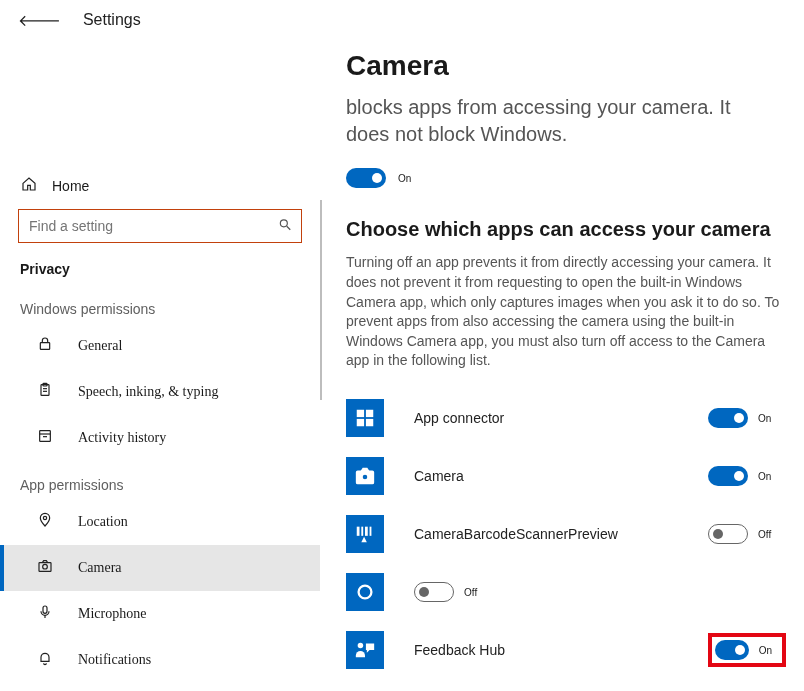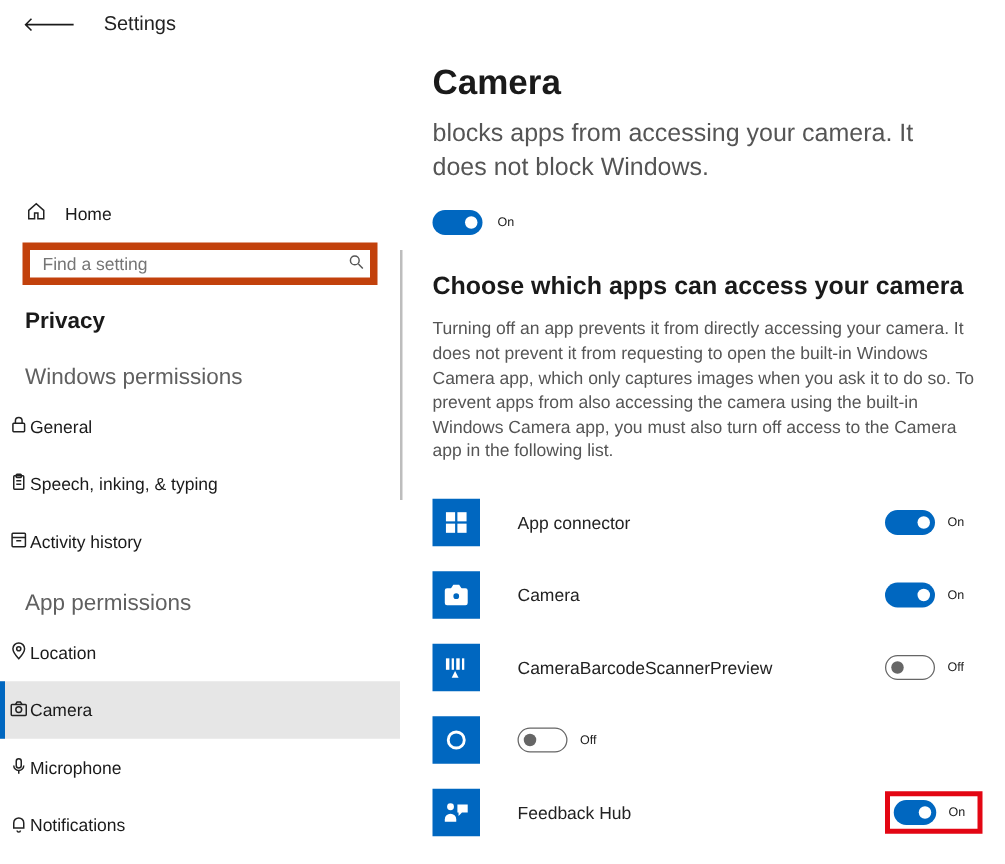--- a/index.html
+++ b/index.html
@@ -53,52 +53,53 @@
     .home-row .icon { width: 18px; text-align: center; }
     .home-row .lbl { font-size: 14px; }
     .search-wrap {
       margin: 4px 18px 12px 18px;
       position: relative;
     }
     .search-wrap input {
       width: 100%;
       height: 34px;
       padding: 6px 34px 6px 10px;
-      border: 6px solid #c2410c;
+      border: 1px solid #c2410c;
       background: #fff;
       font-size: 14px;
       outline: none;
     }
     .search-wrap .sicon {
       position: absolute;
       right: 10px;
       top: 50%;
       transform: translateY(-50%);
       font-size: 14px;
       color: #555;
       pointer-events: none;
     }
     .section-head {
-      font-size: 18px;
+      font-size: 14px;
       color: #606060;
       padding: 16px 20px 6px 20px;
     }
     .section-head.bold {
       color: #1a1a1a;
       font-weight: 600;
       padding-top: 6px;
       padding-bottom: 8px;
     }
     .nav-item {
       display: flex;
       align-items: center;
-      gap: 0;
+      gap: 24px;
       height: 46px;
-      padding: 0 6px;
+      padding: 0 36px;
       cursor: pointer;
+      font-family: Liberation Serif, serif;
     }
     .nav-item.active {
       background: #e6e6e6;
       position: relative;
     }
     .nav-item.active::before {
       content: "";
       position: absolute;
       left: 0; top: 0; bottom: 0;
       width: 4px;

